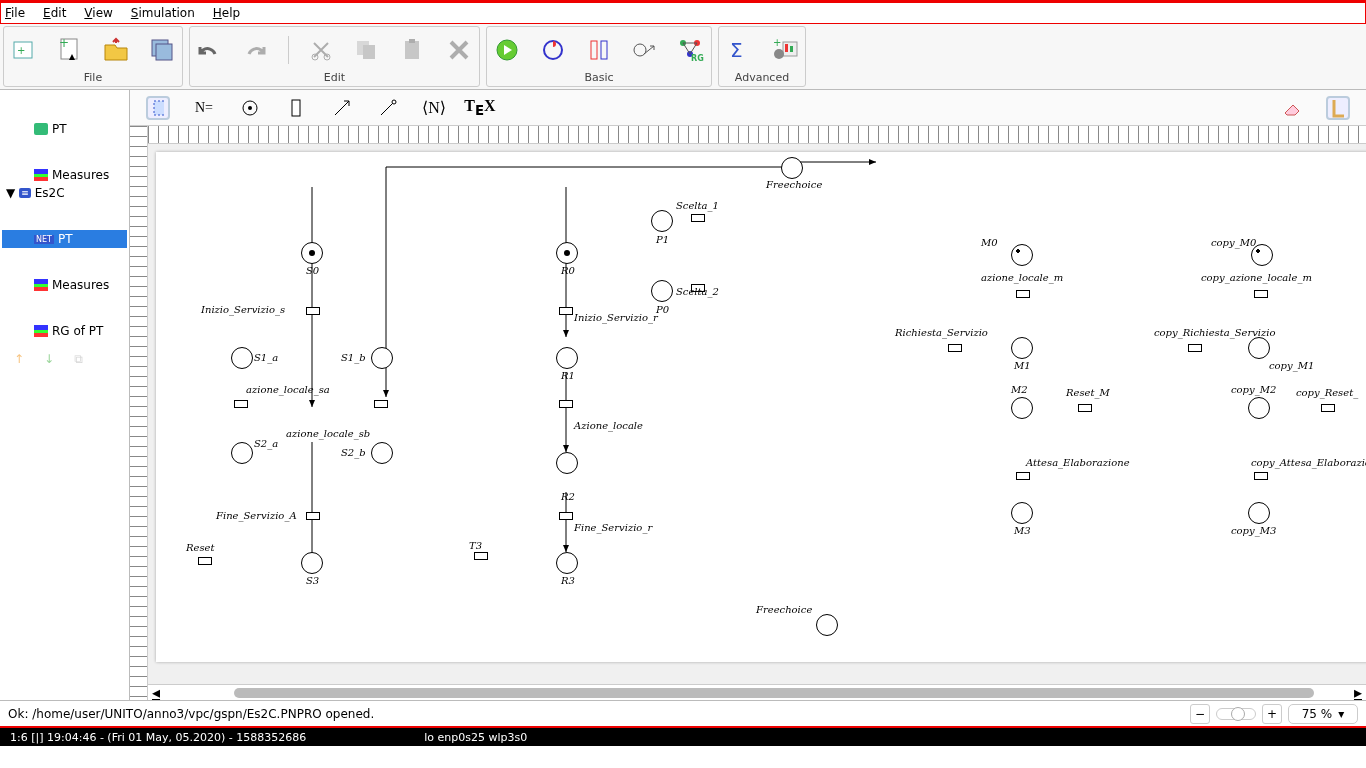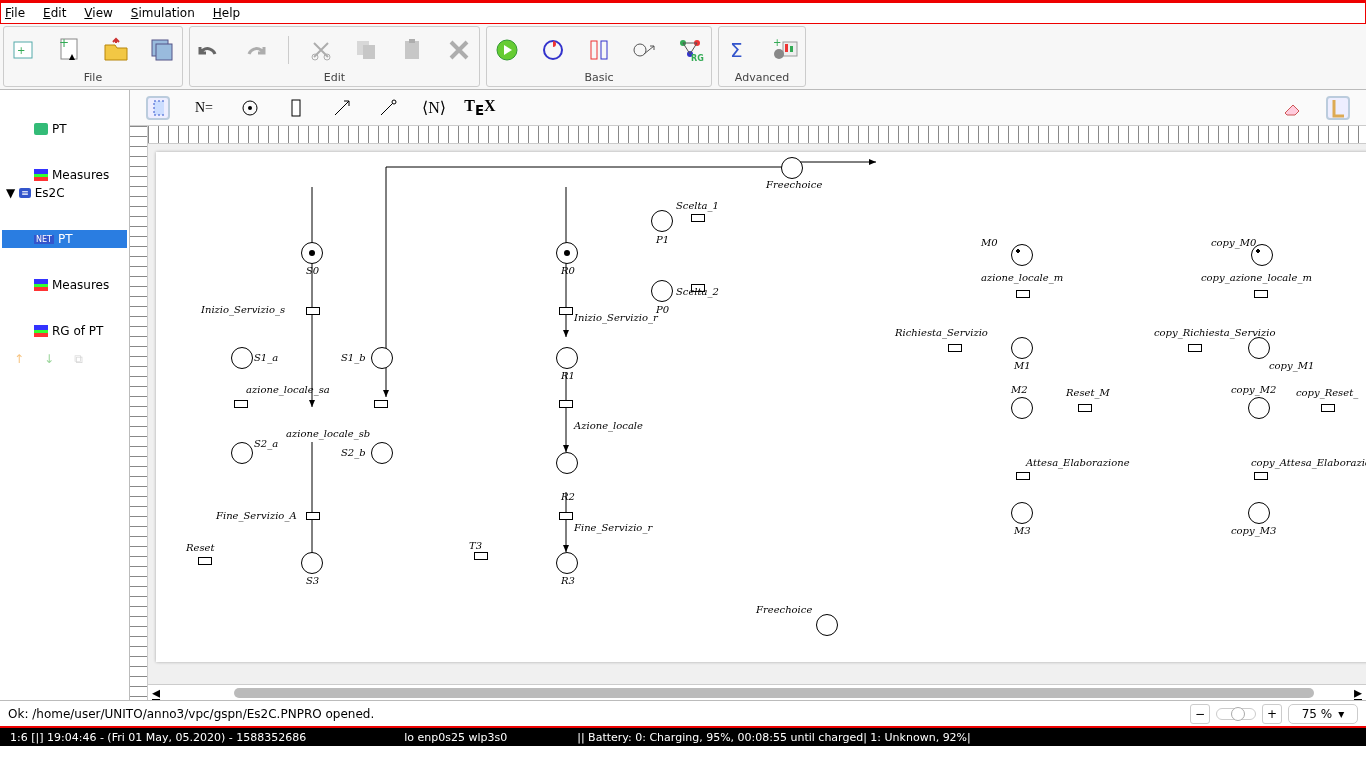--- a/index.html
+++ b/index.html
@@ -422,15 +422,14 @@
     <div class="zsmall">+</div>
     <div class="zoombtn">
         <span>75 %</span> 
         <span style="margin-left:6px">▾</span>
       </div>
   </div>
 </div>
 
 <div class="osbar">
   <span>1:6 [|]    19:04:46 - (Fri 01 May, 05.2020) - 1588352686</span>
-  <span style="margin-left:68px">lo enp0s25 wlp3s0</span>
-  <span style="margin-left:40px">||   Battery: 0: Charging, 95%, 00:08:55 until charged| 1: Unknown, 92%|</span>
+  <span style="margin-left:88px">lo enp0s25 wlp3s0</span>
 </div>
 
 </body></html>

